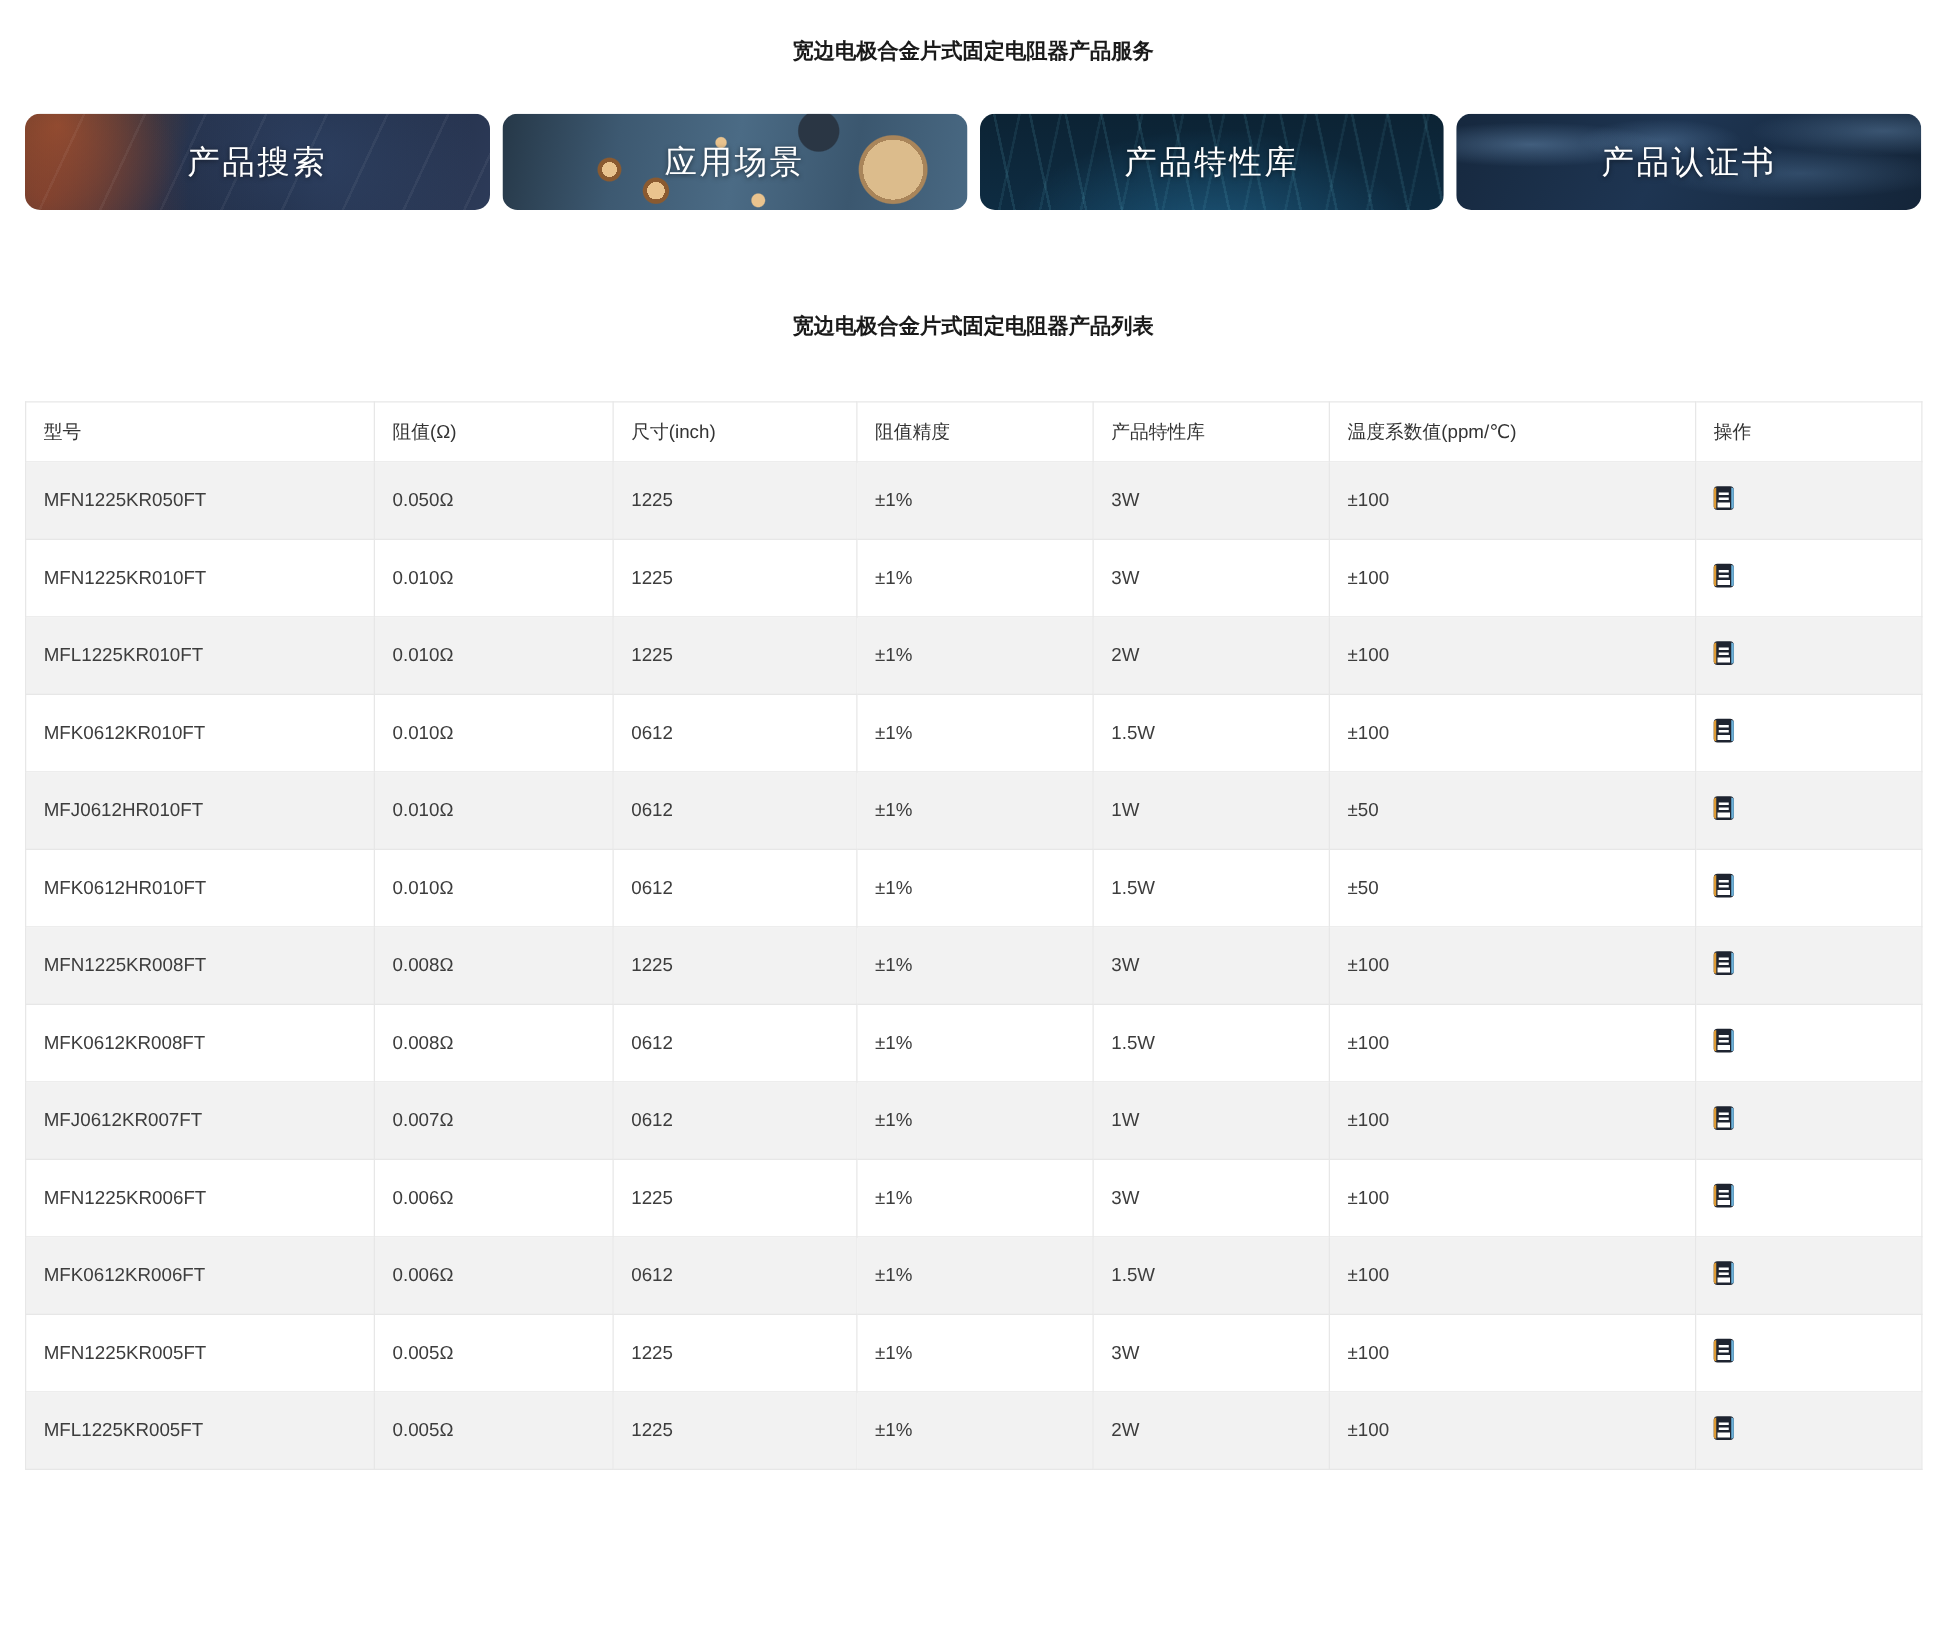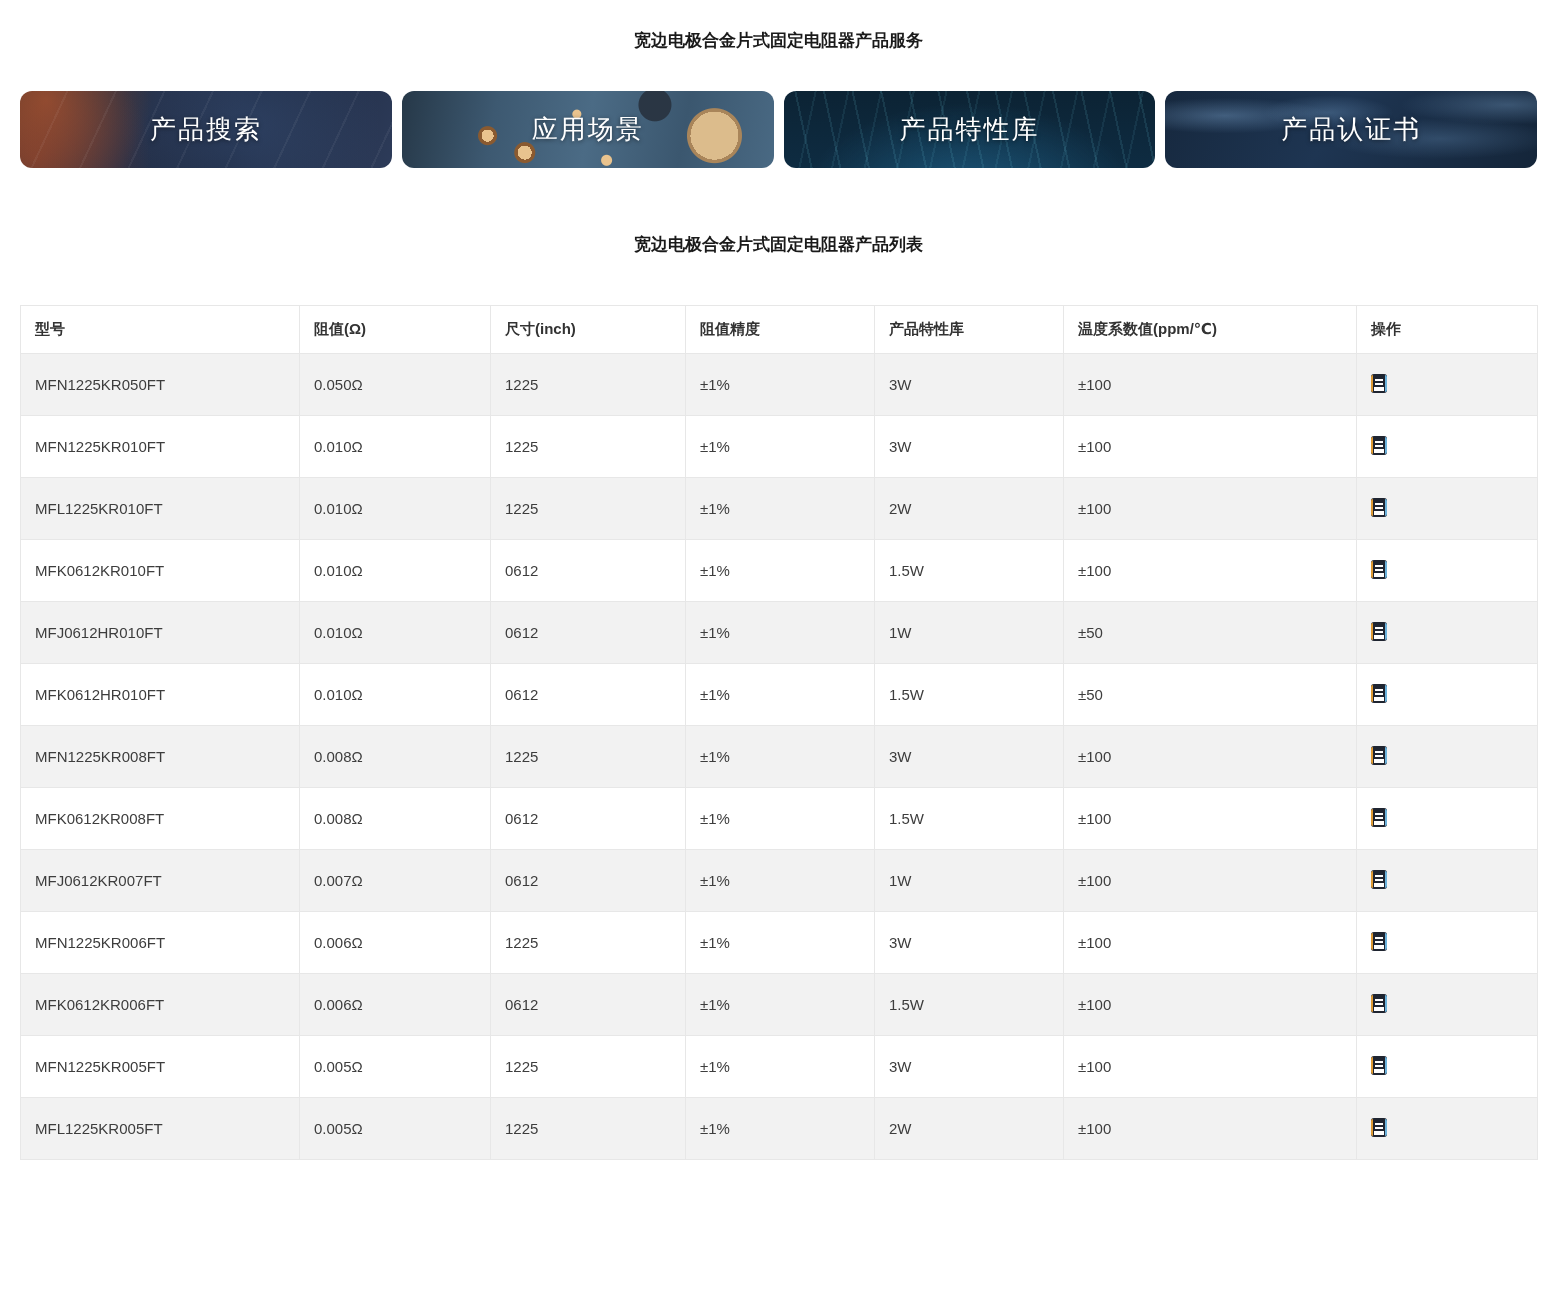--- a/index.html
+++ b/index.html
@@ -7,21 +7,21 @@
   body {
     width:1557px; height:1305px;
     font-family:"Liberation Sans","DejaVu Sans",sans-serif;
     color:#333; overflow:hidden;
   }
   .page-title {
     text-align:center; font-size:17px; font-weight:bold; color:#1a1a1a;
     line-height:30px;
   }
   #title-service { margin-top:26px; }
-  #title-list    { margin-top:62px; }
+  #title-list    { margin-top:78px; }
 
   
   .nav-row {
     display:flex; gap:10px; margin:35px 20px 0 20px;
   }
   .tile {
     position:relative; flex:1; height:77px; border-radius:12px; overflow:hidden;
     display:flex; align-items:center; justify-content:center;
     color:#fff; font-size:26px; letter-spacing:2px; cursor:pointer;
     text-shadow:0 1px 4px rgba(0,0,0,.55);
@@ -63,21 +63,21 @@
   }
 
   
   .table-wrap { margin:45px 20px 0 20px; }
   table { border-collapse:collapse; width:1517px; table-layout:fixed; }
   th, td {
     border:1px solid #e7e7e7; padding:0 14px;
     font-size:15px; text-align:left; vertical-align:middle;
     white-space:nowrap; overflow:hidden;
   }
-  th { height:48px; font-weight:bold; color:#333; background:#fff; }
+  th { height:48px; font-weight:normal; color:#333; background:#fff; }
   td { height:62px; color:#3d3d3d; }
   tbody tr:nth-child(odd)  { background:#f2f2f2; }
   tbody tr:nth-child(even) { background:#ffffff; }
   col.c0{width:279px} col.c1{width:191px} col.c2{width:195px}
   col.c3{width:189px} col.c4{width:189px} col.c5{width:293px} col.c6{width:181px}
 
   
   .op-icon {
     position:relative; width:16px; height:19px;
     background:#1e2430; border-radius:3px; cursor:pointer; display:inline-block;

